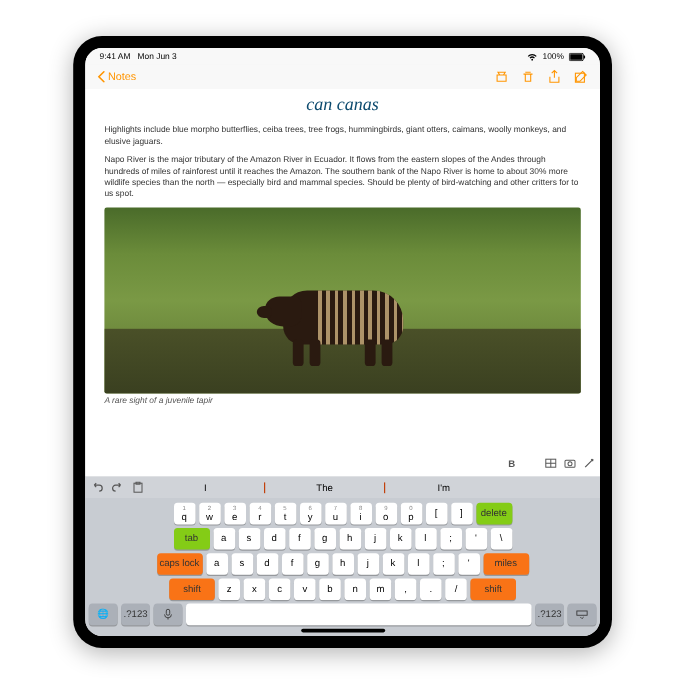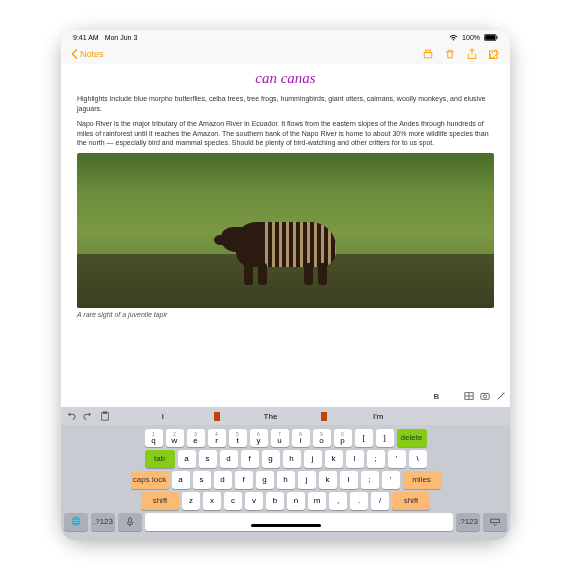--- a/index.html
+++ b/index.html
@@ -1,51 +1,51 @@
 <!DOCTYPE html>
 <html><head>
 <meta charset="utf-8">
 <style>
 * { margin: 0; padding: 0; box-sizing: border-box; }
 body { background: #fff; display: flex; justify-content: center; align-items: flex-start; width: 571px; height: 571px; font-family: -apple-system, Helvetica, Arial, sans-serif; }
-.device { margin-top: 30px; width: 449px; height: 510px; background: #000; border-radius: 24px; box-shadow: 0 4px 20px rgba(0,0,0,0.3); position: relative; }
+.device { margin-top: 30px; width: 449px; height: 510px; background: #000; border-radius: 24px; padding: 10px; box-shadow: 0 4px 20px rgba(0,0,0,0.3); position: relative; }
 .screen { width: 100%; height: 100%; background: #f2f2f2; border-radius: 14px; overflow: hidden; display: flex; flex-direction: column; }
 .status-bar { display: flex; justify-content: space-between; align-items: center; padding: 2px 12px; font-size: 7px; color: #000; background: #f8f8f8; height: 14px; }
 .status-right { display: flex; gap: 4px; align-items: center; }
 .nav-bar { display: flex; justify-content: space-between; align-items: center; padding: 2px 10px; background: #f8f8f8; height: 20px; }
 .back-btn { display: flex; align-items: center; color: #ff9500; font-size: 9px; cursor: pointer; }
 .nav-actions { display: flex; gap: 10px; }
 .nav-icon { width: 12px; height: 12px; color: #ff9500; cursor: pointer; }
 .content { flex: 1; background: #fff; padding: 4px 16px 8px; overflow: hidden; font-size: 7px; line-height: 1.35; color: #333; }
-.title { font-family: Georgia, serif; font-size: 15px; color: #a21caf; text-align: center; margin-bottom: 6px; font-style: italic; }
+.title { font-family: Georgia, serif; font-size: 15px; color: #0c4a6e; text-align: center; margin-bottom: 6px; font-style: italic; }
 .para { margin-bottom: 6px; }
 .photo { width: 100%; height: 155px; background: linear-gradient(180deg, #4a6b2a 0%, #6b8c3a 25%, #7a9945 50%, #5a7030 100%); border-radius: 2px; position: relative; overflow: hidden; margin-bottom: 2px; }
 .ground { position: absolute; bottom: 0; left: 0; right: 0; height: 35%; background: linear-gradient(180deg, #4a5028 0%, #3a4020 100%); }
 .animal { position: absolute; left: 50%; bottom: 20%; transform: translateX(-50%); width: 140px; height: 70px; }
 .animal-body { position: absolute; left: 20px; top: 15px; width: 100px; height: 45px; background: #2a1a10; border-radius: 20px 25px 15px 15px; }
 .animal-stripes { position: absolute; left: 45px; top: 15px; width: 75px; height: 45px; background: repeating-linear-gradient(90deg, transparent 0 4px, #c4a878 4px 7px); border-radius: 0 25px 15px 0; opacity: 0.85; }
 .animal-head { position: absolute; left: 5px; top: 20px; width: 30px; height: 25px; background: #2a1a10; border-radius: 40% 20% 30% 50%; }
 .animal-snout { position: absolute; left: -2px; top: 28px; width: 12px; height: 10px; background: #2a1a10; border-radius: 50% 30% 30% 50%; }
 .animal-leg { position: absolute; bottom: -8px; width: 9px; height: 22px; background: #2a1a10; border-radius: 3px; }
 .leg1 { left: 28px; } .leg2 { left: 42px; } .leg3 { left: 88px; } .leg4 { left: 102px; }
 .caption { font-size: 7px; font-style: italic; color: #555; }
 .suggest-bar { display: flex; align-items: center; background: #d0d3d8; height: 18px; padding: 0 4px; gap: 2px; font-size: 7px; }
 .sug-group { display: flex; gap: 6px; }
 .sug-btn { width: 11px; height: 11px; display: flex; align-items: center; justify-content: center; color: #555; cursor: pointer; }
 .sug-words { flex: 1; display: flex; }
-.sug-word { flex: 1; text-align: center; cursor: pointer; color: #000; padding: 0 2px; border-left: 6px solid #c2410c; font-size: 8px; }
+.sug-word { flex: 1; text-align: center; cursor: pointer; color: #000; padding: 0 2px; border-left: 1px solid #c2410c; font-size: 8px; }
 .sug-word:first-child { border-left: none; }
 .sug-right { display: flex; gap: 5px; }
 .keyboard { background: #c8ccd2; padding: 4px 3px 6px; }
 .krow { display: flex; gap: 3px; margin-bottom: 3px; justify-content: center; }
 .key { background: #fff; border-radius: 3px; box-shadow: 0 1px 0 rgba(0,0,0,0.25); display: flex; flex-direction: column; align-items: center; justify-content: center; font-size: 8px; color: #000; cursor: pointer; height: 18px; min-width: 18px; }
 .key .num { font-size: 5px; color: #888; line-height: 1; }
 .key .letter { font-size: 8px; line-height: 1; }
 .key-wide { min-width: 30px; font-size: 6px; background: #84cc16; color: #333; }
-.key-wider { min-width: 38px; font-size: 6px; background: #fdba74; color: #333; text-align: right; }
+.key-wider { min-width: 38px; font-size: 6px; background: #f97316; color: #333; text-align: right; }
 .key-space { flex: 1; background: #fff; }
 .key-special { background: #abb0b8; color: #333; font-size: 6px; min-width: 24px; }
 .home-indicator { position: absolute; bottom: 13px; left: 50%; transform: translateX(-50%); width: 70px; height: 3px; background: #000; border-radius: 2px; }
 svg { display: block; }
 </style>
 </head>
 <body>
 
 <div class="device">
   <div class="screen">

